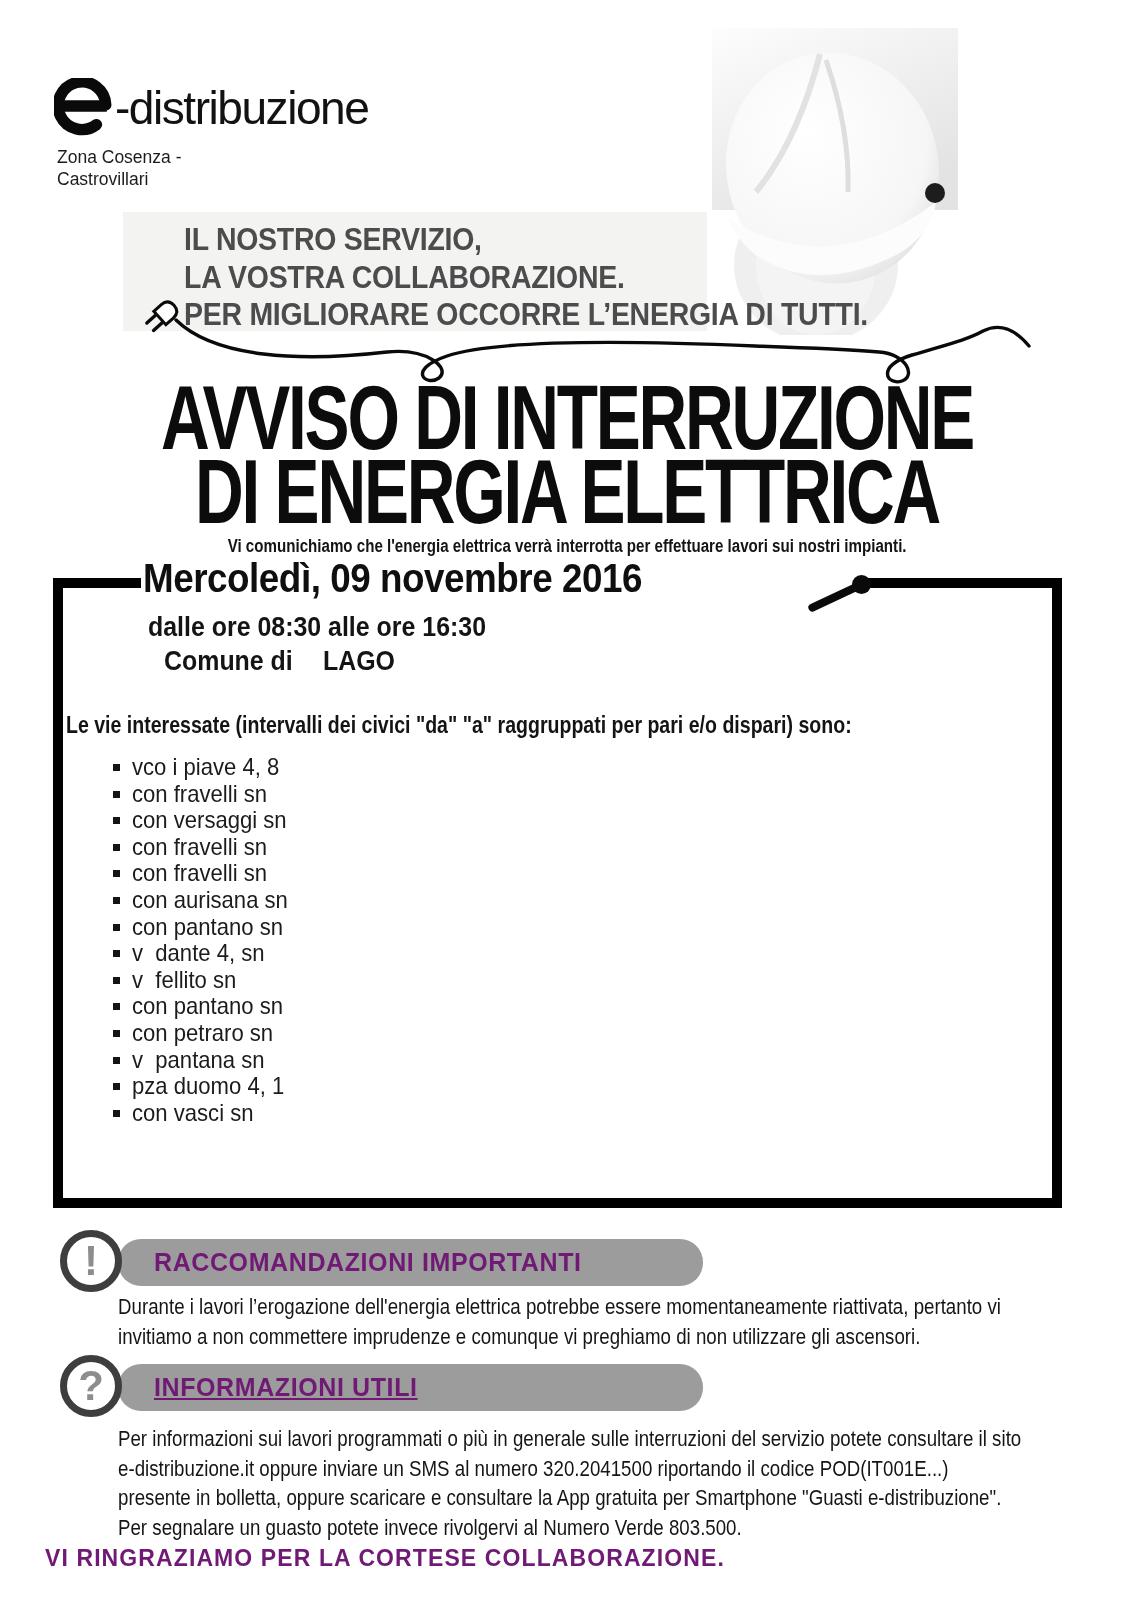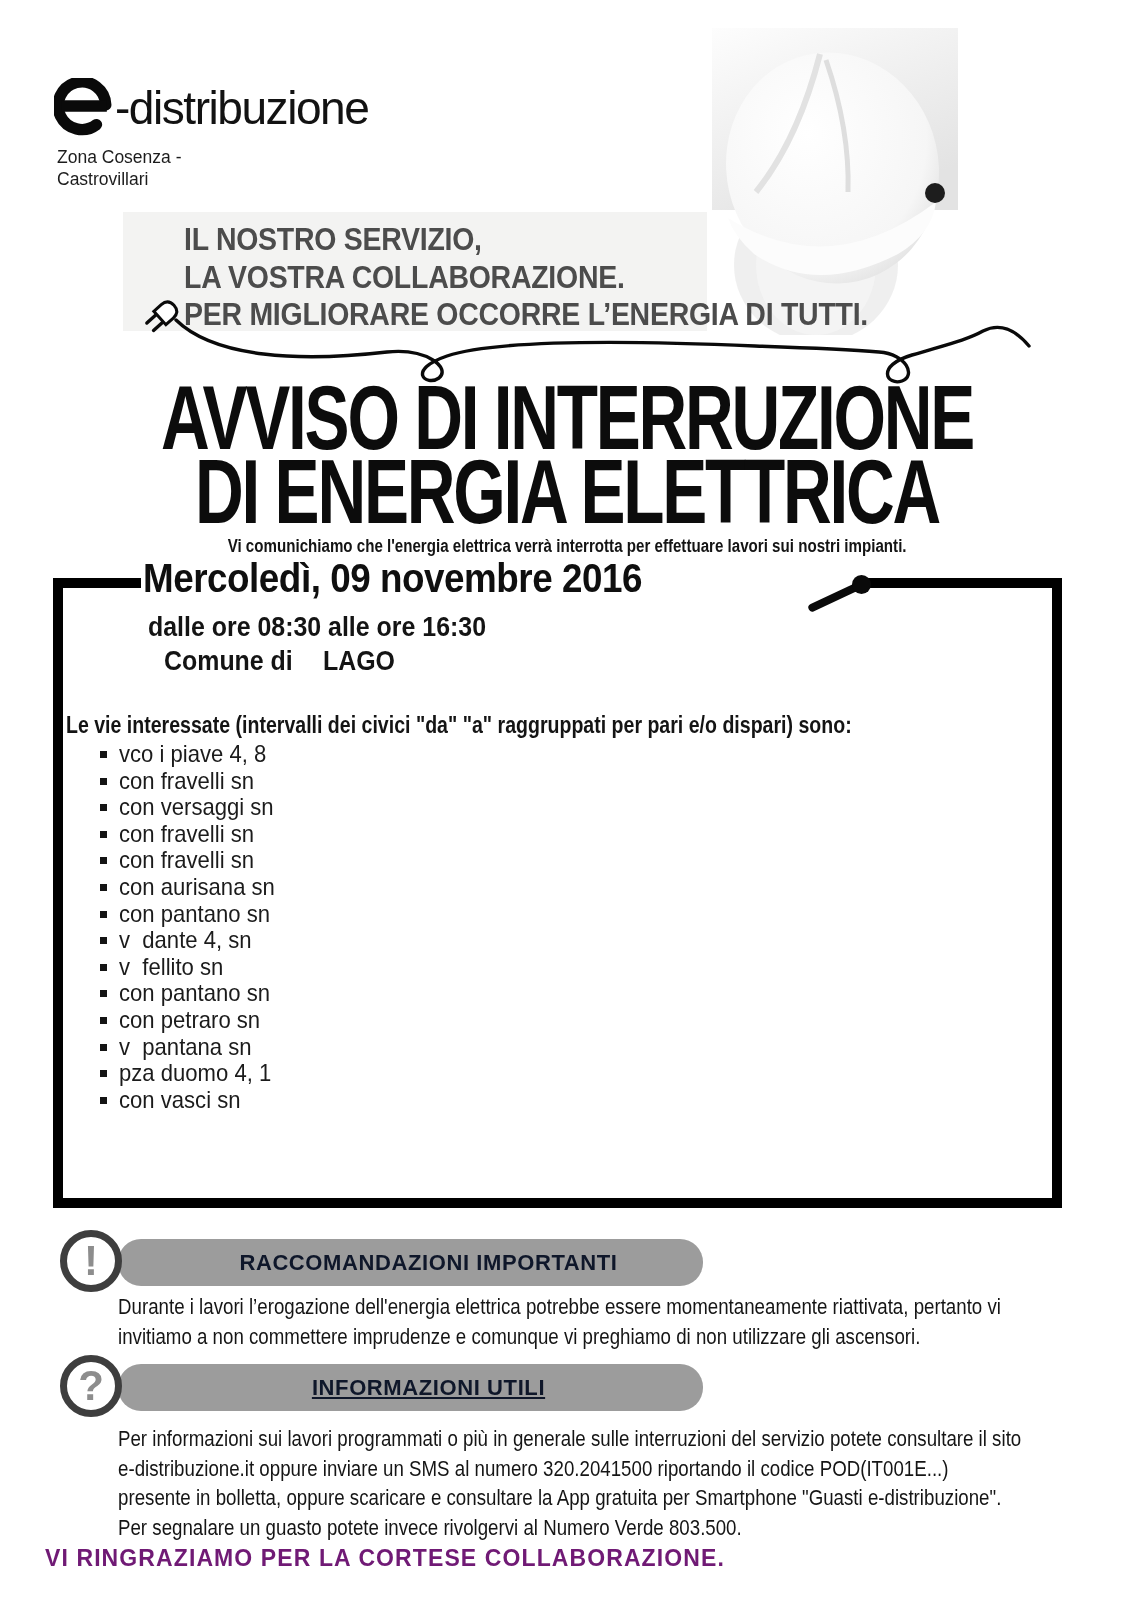--- a/index.html
+++ b/index.html
@@ -34,27 +34,27 @@
   .pencil-dot { left:852px; top:575px; width:19px; height:19px; background:#0a0a0a; border-radius:50%; }
   .pencil-shaft { left:806px; top:593px; width:58px; height:8px; background:#0a0a0a; border-radius:4px; transform:rotate(-25deg); }
   .date-line { left:143px; top:556px; font-size:40px; font-weight:bold; color:#0f0f0f; }
   .date-line span { transform:scaleX(0.92); transform-origin:left center; letter-spacing:-0.5px; }
   .hours-line { left:148px; top:611px; font-size:28px; font-weight:bold; }
   .hours-line span, .comune-line span { transform:scaleX(0.89); transform-origin:left center; }
   .comune-line { left:148px; top:645px; font-size:28px; font-weight:bold;margin-left:16px; }
   .comune-line .gap { margin-left:14px; }
   .streets-h { left:66px; top:712px; font-size:23px; font-weight:bold; }
   .streets-h span { transform:scaleX(0.85); transform-origin:left center; }
-  .street-list { left:100px; top:741px; margin:0; padding:0; list-style:none; }
+  .street-list { left:100px; top:741px; margin:13px; padding:0; list-style:none; }
   .street-list li { position:relative; padding-left:19px; font-size:24px; line-height:26.6px; color:#1b1b1b; }
   .street-list li::before { content:""; position:absolute; left:0; top:10px; width:7px; height:7px; background:#141414; }
   .street-list li span { white-space:pre; transform:scaleX(0.92); transform-origin:left center; display:inline-block; }
 
   
-  .pill { background:#9c9c9c; border-radius:23px; color:#0f172a; font-weight:bold; font-size:22px; letter-spacing:0.6px; line-height:47px; padding-left:36px; box-sizing:border-box;text-align:center; }
+  .pill { background:#9c9c9c; border-radius:23px; color:#701a75; font-weight:bold; font-size:25px; letter-spacing:0.6px; line-height:47px; padding-left:36px; box-sizing:border-box; }
   .pill-1 { left:118px; top:1239px; width:585px; height:47px; }
   .pill-2 { left:118px; top:1364px; width:585px; height:47px;text-decoration:underline; }
   .badge { width:48px; height:48px; background:#fff; border:7px solid #3e3e3e; border-radius:50%; text-align:center; z-index:3; }
   .badge-1 { left:60px; top:1230px; }
   .badge-2 { left:60px; top:1355px; }
   .badge span { font-size:42px; line-height:48px; font-weight:bold; color:#8d8d8d; }
 
   
   .para { font-size:22px; line-height:30px; color:#151515; }
   .para div span { transform:scaleX(0.85); transform-origin:left center; }

